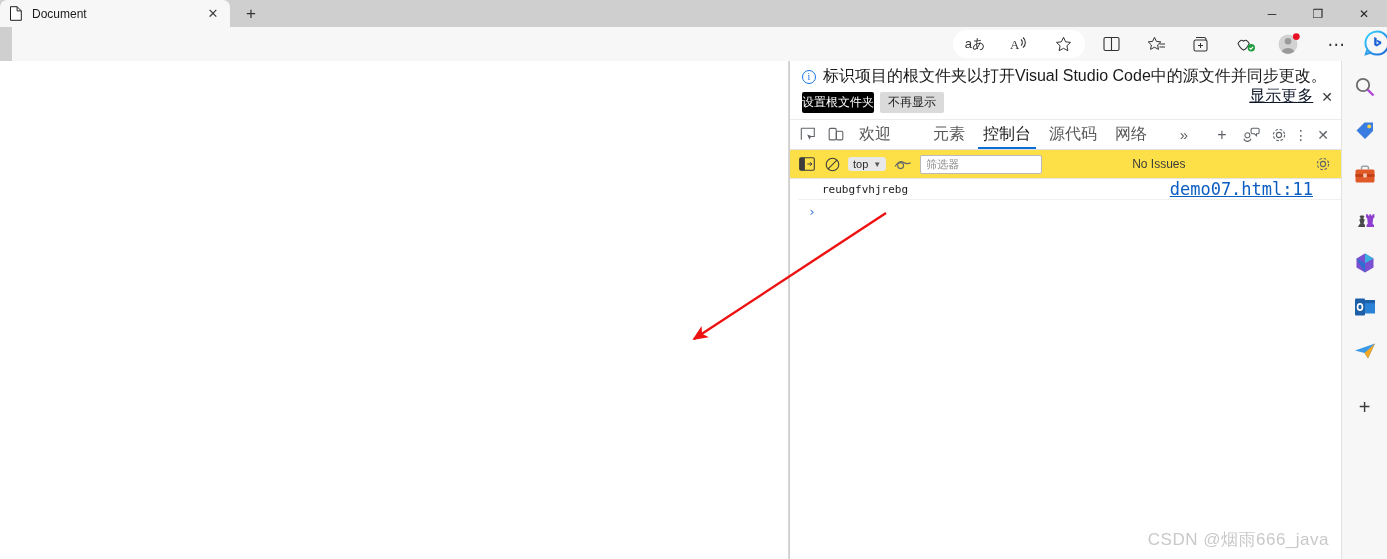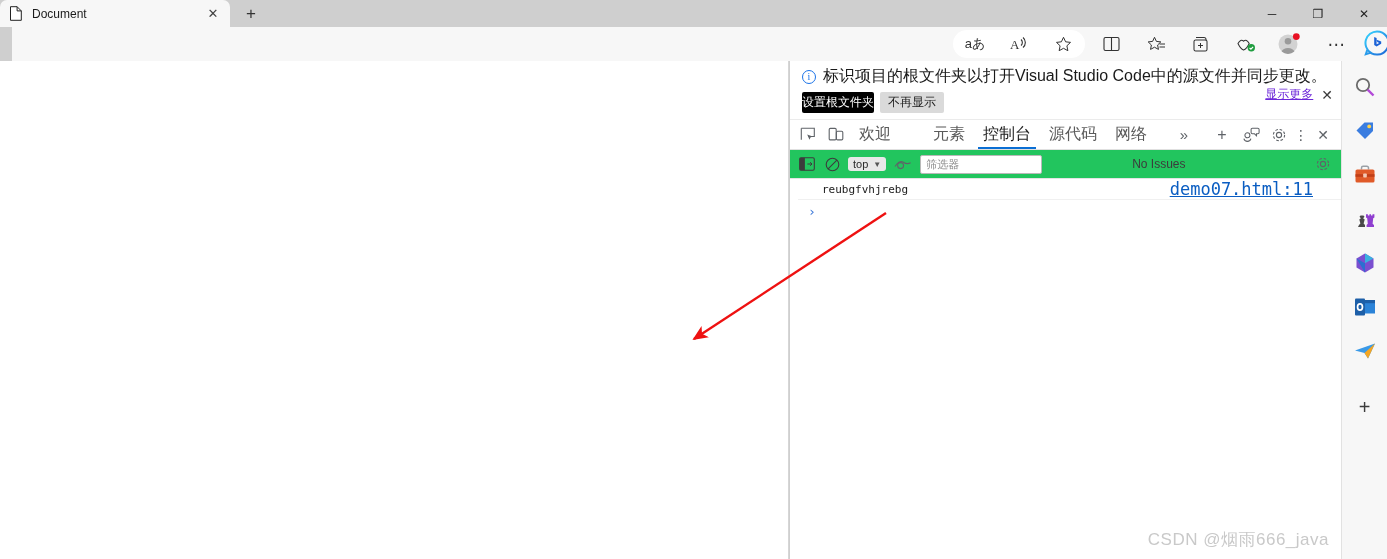--- a/index.html
+++ b/index.html
@@ -101,21 +101,21 @@
     background: #000000; color: #ffffff; font-size: 12px;
     padding: 3px 0; border: none; border-radius: 2px; line-height: 15px;
   }
   .btn-secondary {
     background: #dadada; color: #1a1a1a; font-size: 12px;
     padding: 3px 8px; border: none; border-radius: 2px; line-height: 15px;
   }
   .notif-right {
     position: absolute; right: 8px; top: 25px; display: flex; align-items: center; gap: 8px;
   }
-  .link-more { color: #6d28d9; font-size: 12px; text-decoration: underline; }
+  .link-more { color: #0f172a; font-size: 16px; text-decoration: underline; }
   .notif-close { color: #3b3b3b; font-size: 14px; }
 
   .dt-tabbar {
     height: 30px; display: flex; align-items: center; gap: 0px;
     border-bottom: 1px solid #e0e0e0; padding: 0 4px; background: #ffffff;
   }
   .dt-tool {
     width: 28px; height: 26px; display: flex; align-items: center; justify-content: center;
     color: #5f6368;
   }
@@ -124,21 +124,21 @@
     font-size: 16px; color: #5a5a5a; position: relative;
   }
   .dt-tab.active { color: #1a1a1a; }
   .dt-tab.active::after {
     content: ""; position: absolute; left: 4px; right: 4px; bottom: 0; height: 2px; background: #0b6fd4;
   }
   .dt-spacer { flex: 1; }
 
   .dt-consolebar {
     height: 29px; display: flex; align-items: center; gap: 7px;
-    padding: 0 8px; border-bottom: 1px solid #e4e4e4; background: #22c55e;
+    padding: 0 8px; border-bottom: 1px solid #e4e4e4; background: #fde047;
   }
   .ctx-select {
     background: #e8e8e8; border-radius: 3px; padding: 1px 5px;
     display: flex; align-items: center; gap: 5px; font-size: 11px; color: #2a2a2a;
   }
   .caret { font-size: 8px; color: #555; }
   .filter-input {
     flex: none; width: 122px; height: 19px; border: 1px solid #b9b9b9; border-radius: 2px;
     background: #ffffff; font-size: 11px; color: #5f6368; padding: 0 5px;
     font-family: "Liberation Sans", sans-serif;

